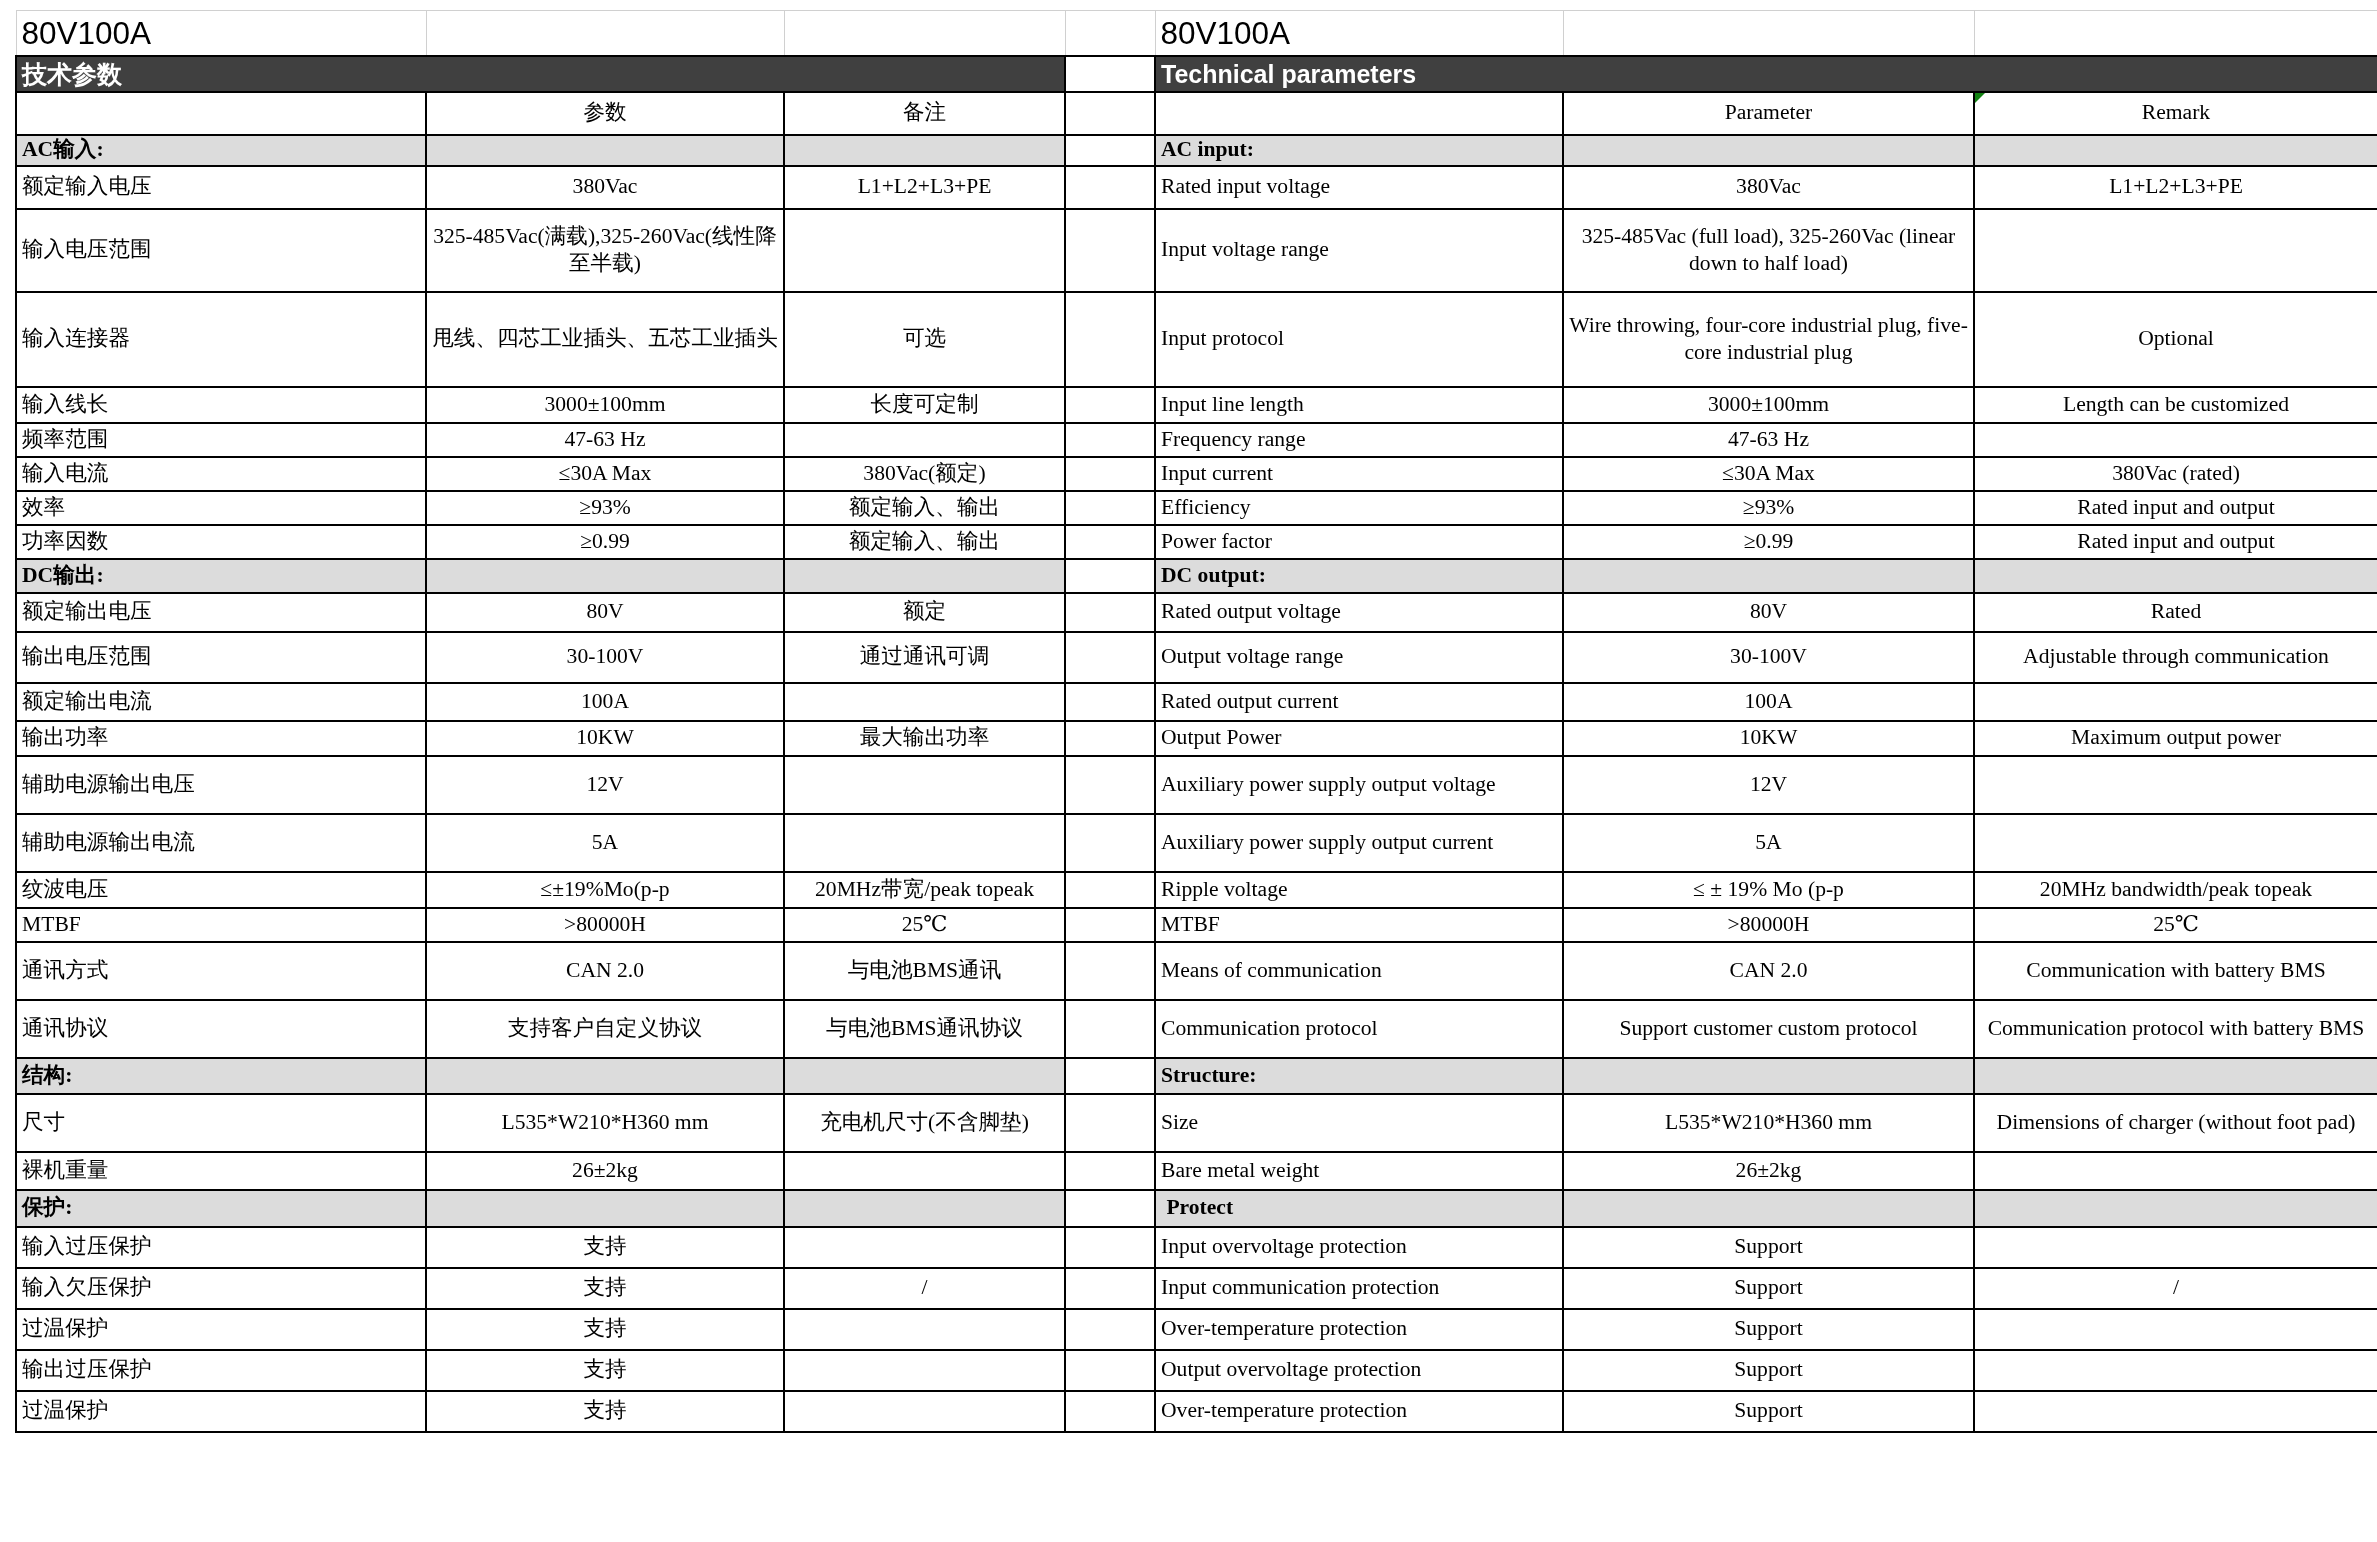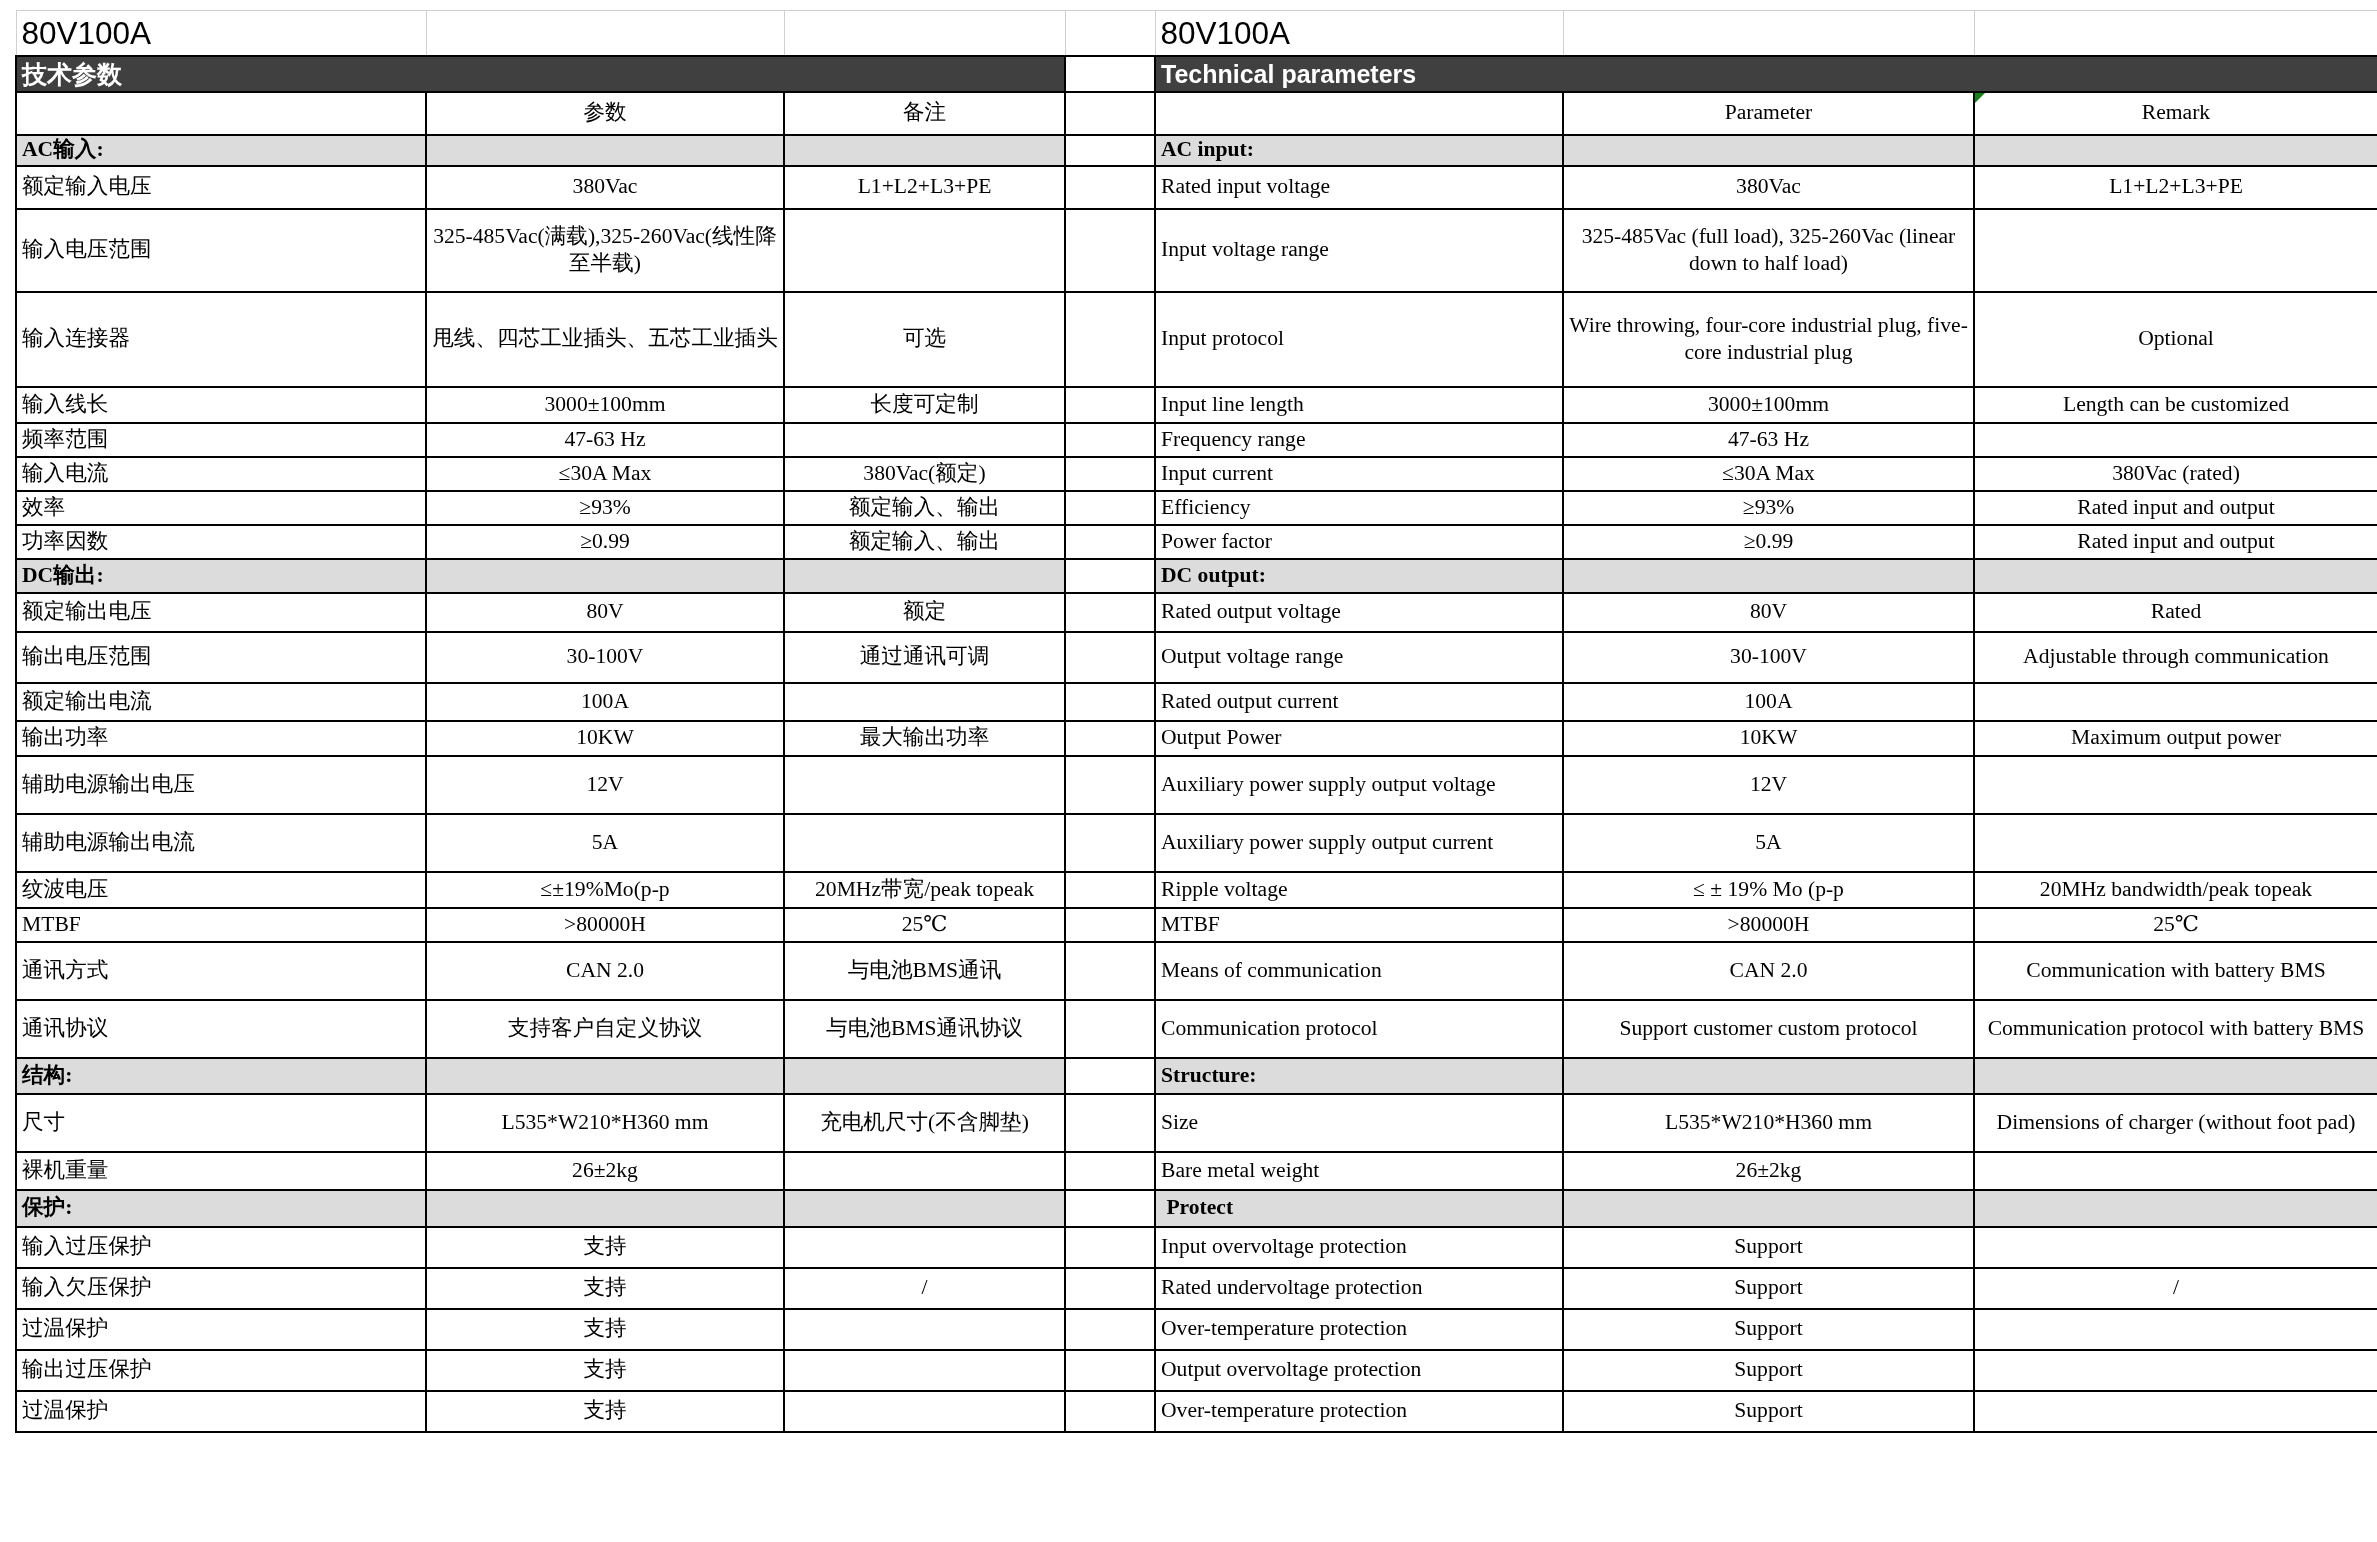--- a/index.html
+++ b/index.html
@@ -332,21 +332,21 @@
           <td class="gap-col"></td>
           <td class="label">Input overvoltage protection</td>
           <td class="val">Support</td>
           <td class="val"></td>
         </tr>
         <tr style="height: 41px;">
           <td class="label">输入欠压保护</td>
           <td class="val">支持</td>
           <td class="val">/</td>
           <td class="gap-col"></td>
-          <td class="label">Rated undervoltage protection</td>
+          <td class="label">Input communication protection</td>
           <td class="val">Support</td>
           <td class="val">/</td>
         </tr>
         <tr style="height: 41px;">
           <td class="label">过温保护</td>
           <td class="val">支持</td>
           <td class="val"></td>
           <td class="gap-col"></td>
           <td class="label">Over-temperature protection</td>
           <td class="val">Support</td>

